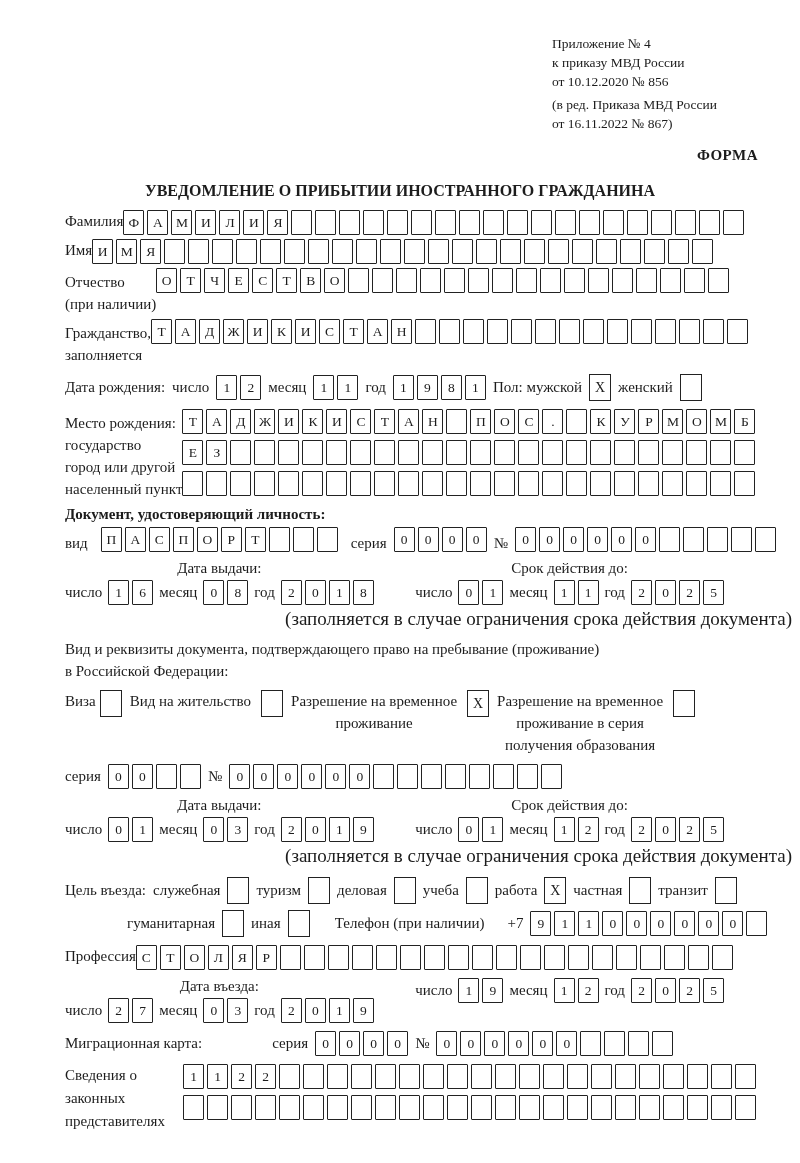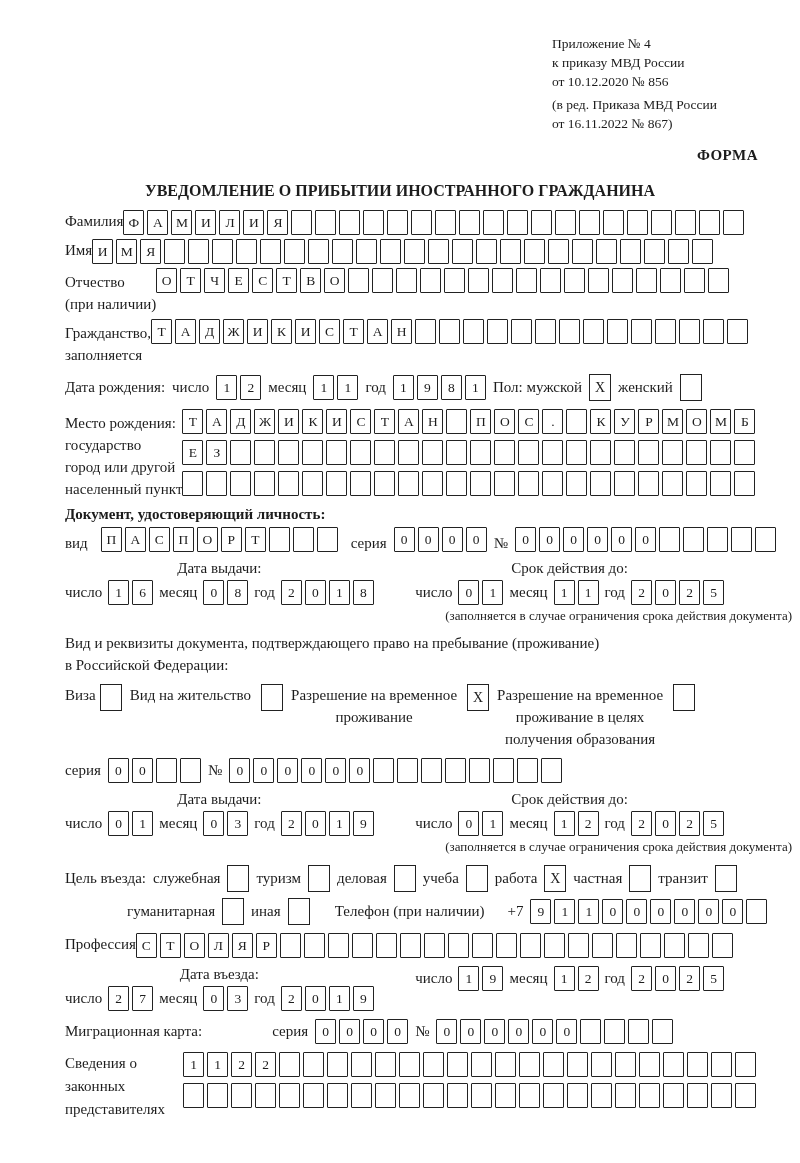--- a/index.html
+++ b/index.html
@@ -56,21 +56,21 @@
   .doc-heading { margin-top:6px; text-align:left; font-weight:bold; }
 
   
   .dpair { display:flex; justify-content:space-between; margin-top:6px; }
   .dhalf { display:flex; flex-direction:column; }
   .dhalf .dhead { text-align:center; line-height:20px; }
   .dhalf.right { margin-right:68px; }
   .dfields { display:flex; align-items:center; margin-top:2px; }
   .dfields > * { margin-right:6px; }
   .dfields > *:last-child { margin-right:0; }
-  .footnote { margin-top:3px; text-align:right; font-size:13px; }
+  .footnote { margin-top:3px; text-align:right; font-size:19px; }
 
   .plain-line { margin-top:8px; line-height:22px; }
 
   
   .permit-row { display:flex; align-items:flex-start; margin-top:8px; }
   .permit-item { display:flex; align-items:flex-start; margin-right:8px; }
   .permit-item:last-child { margin-right:0; }
   .permit-item .plabel { text-align:center; line-height:22px; margin-right:10px; }
   .permit-item .checkbox { margin-top:0; }
 
@@ -450,21 +450,21 @@
       <div class="permit-item">
         <span class="plabel">
           <div>Разрешение на временное</div>
           <div>проживание</div>
         </span>
         <span class="checkbox">X</span>
       </div>
       <div class="permit-item">
         <span class="plabel">
           <div>Разрешение на временное</div>
-          <div>проживание в целях</div>
+          <div>проживание в серия</div>
           <div>получения образования</div>
         </span>
         <span class="checkbox"></span>
       </div>
     </div>
 
     <div class="inline-row rowgap">
       <span>серия</span>
       <span class="cells">
           <span class="cell">0</span>

